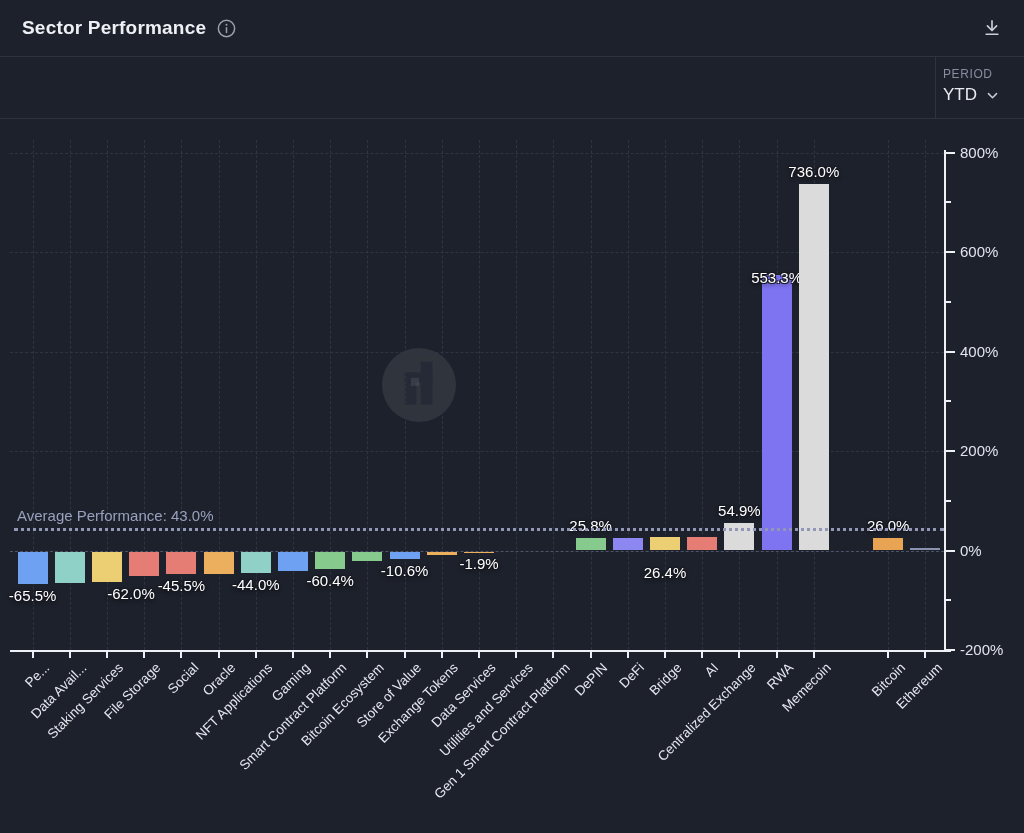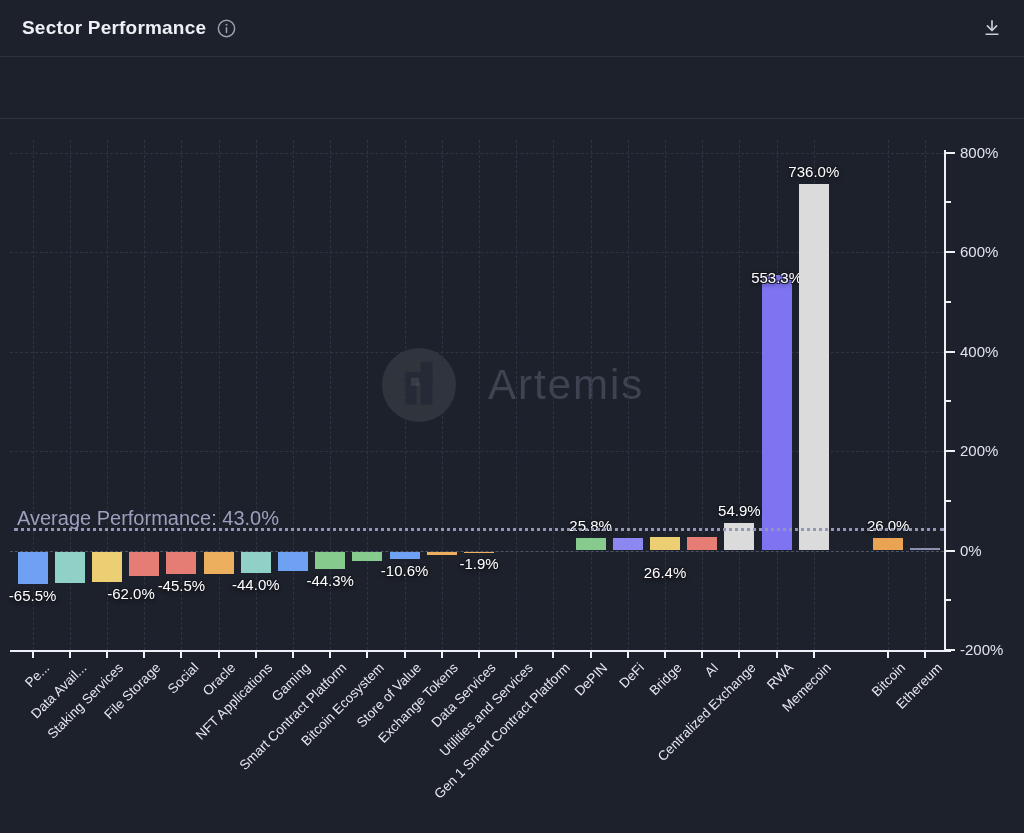--- a/index.html
+++ b/index.html
@@ -36,21 +36,21 @@
   .tick{position:absolute;background:#eef0f5;}
   .ytick-label{position:absolute;font-size:15px;color:#e1e4ee;white-space:nowrap;}
   .xcat-label{position:absolute;font-size:13.5px;color:#e6e8f0;white-space:nowrap;
               transform:rotate(-45deg);transform-origin:top right;}
   .bar{position:absolute;}
   .bar-label{position:absolute;font-size:15px;color:#ffffff;white-space:nowrap;
              transform:translateX(-50%);
              text-shadow:-1px -1px 0 #171922,1px -1px 0 #171922,-1px 1px 0 #171922,
                           1px 1px 0 #171922,0 2px 4px rgba(0,0,0,.65);}
   .avg-line{position:absolute;height:0;border-top:3px dotted #9297b8;}
-  .avg-label{position:absolute;font-size:20px;color:#9aa0bd;white-space:nowrap;}
+  .avg-label{position:absolute;font-size:15px;color:#9aa0bd;white-space:nowrap;}
 
   
   .watermark{position:absolute;display:flex;align-items:center;gap:32px;pointer-events:none;}
   .wm-circle{width:74px;height:74px;border-radius:50%;background:rgba(255,255,255,.085);
              display:flex;align-items:center;justify-content:center;}
   .wm-text{font-size:42px;font-weight:500;color:#3e4251;letter-spacing:2px;}
 </style>
 </head>
 <body>
 
@@ -71,35 +71,45 @@
       <svg width="20" height="20" viewBox="0 0 24 24" fill="none" stroke="#c9ced8" stroke-width="2" stroke-linecap="round" stroke-linejoin="round">
         <line x1="12" y1="3.5" x2="12" y2="14.5"></line>
         <polyline points="6.5,9.5 12,15 17.5,9.5"></polyline>
         <line x1="5" y1="19.5" x2="19" y2="19.5"></line>
       </svg>
     </button>
   </div>
 
   <div class="subheader">
     <div class="flex-spacer"></div>
+    <div class="period-box">
+      <div class="control-label">PERIOD</div>
+      <div class="control-row">
+        <span class="control-value">YTD</span>
+        <span style="display:flex;">
+          <svg width="15" height="15" viewBox="0 0 24 24" fill="none" stroke="#c6cad4" stroke-width="2.4" stroke-linecap="round" stroke-linejoin="round">
+            <polyline points="5.5,9 12,15.5 18.5,9"></polyline>
+          </svg>
+        </span>
+      </div>
+    </div>
   </div>
 
   <div class="chart" id="chart">
     <div class="watermark" style="left:382px;top:229px;">
       <span class="wm-circle">
         <svg width="44" height="50" viewBox="0 0 48 56">
           <g fill="#252a36">
             <rect x="26" y="2" width="13" height="48"></rect>
             <rect x="8" y="14" width="13" height="36"></rect>
             <rect x="8" y="14" width="31" height="11"></rect>
           </g>
           <rect x="15" y="20" width="9" height="9" fill="rgba(255,255,255,0.085)"></rect>
         </svg>
       </span>
-      <span class="wm-text">Artemis</span>
     </div>
 
   <div class="hgrid" style="left: 10px; width: 934px; top: 33.5px;"></div>
       <div class="hgrid" style="left: 10px; width: 934px; top: 133px;"></div>
       <div class="hgrid" style="left: 10px; width: 934px; top: 232.5px;"></div>
       <div class="hgrid" style="left: 10px; width: 934px; top: 332px;"></div>
       <div class="hgrid zero" style="left: 10px; width: 934px; top: 431.5px;"></div>
       <div class="vgrid" style="left: 32.6px; top: 21px; height: 510px;"></div>
       <div class="tick" style="left: 31.6px; top: 531px; width: 2px; height: 8px;"></div>
       <div class="xcat-label" style="right: 982.4px; top: 541px;">Pe...</div>
@@ -197,21 +207,21 @@
       <div class="bar" style="left: 92px; top: 432.5px; width: 30px; height: 30.845px; background: rgb(235, 207, 114);"></div>
       <div class="bar-label" style="left: 107px; top: 466.345px; margin-left: 24px;">-62.0%</div>
       <div class="bar" style="left: 129.2px; top: 432.5px; width: 30px; height: 24.3775px; background: rgb(229, 125, 117);"></div>
       <div class="bar" style="left: 166.4px; top: 432.5px; width: 30px; height: 22.6363px; background: rgb(229, 125, 117);"></div>
       <div class="bar-label" style="left: 181.4px; top: 458.136px;">-45.5%</div>
       <div class="bar" style="left: 203.6px; top: 432.5px; width: 30px; height: 22.1387px; background: rgb(235, 175, 94);"></div>
       <div class="bar" style="left: 240.8px; top: 432.5px; width: 30px; height: 21.89px; background: rgb(143, 209, 198);"></div>
       <div class="bar-label" style="left: 255.8px; top: 457.39px;">-44.0%</div>
       <div class="bar" style="left: 278px; top: 432.5px; width: 30px; height: 19.9px; background: rgb(111, 161, 242);"></div>
       <div class="bar" style="left: 315.2px; top: 432.5px; width: 30px; height: 17.91px; background: rgb(134, 203, 141);"></div>
-      <div class="bar-label" style="left: 330.2px; top: 453.41px;">-44.3%</div>
+      <div class="bar-label" style="left: 330.2px; top: 453.41px;">-60.4%</div>
       <div class="bar" style="left: 352.4px; top: 432.5px; width: 30px; height: 9.95px; background: rgb(134, 203, 141);"></div>
       <div class="bar" style="left: 389.6px; top: 432.5px; width: 30px; height: 7.6615px; background: rgb(111, 161, 242);"></div>
       <div class="bar-label" style="left: 404.6px; top: 443.161px;">-10.6%</div>
       <div class="bar" style="left: 426.8px; top: 432.5px; width: 30px; height: 3.4825px; background: rgb(235, 175, 94);"></div>
       <div class="bar" style="left: 464px; top: 432.5px; width: 30px; height: 1px; background: rgb(235, 175, 94);"></div>
       <div class="bar-label" style="left: 479px; top: 436.445px;">-1.9%</div>
       <div class="bar" style="left: 575.6px; top: 418.664px; width: 30px; height: 12.8355px; background: rgb(134, 203, 141);"></div>
       <div class="bar-label" style="left: 590.6px; top: 397.664px;">25.8%</div>
       <div class="bar" style="left: 612.8px; top: 418.565px; width: 30px; height: 12.935px; background: rgb(141, 135, 242);"></div>
       <div class="bar" style="left: 650px; top: 418.366px; width: 30px; height: 13.134px; background: rgb(235, 207, 114);"></div>

